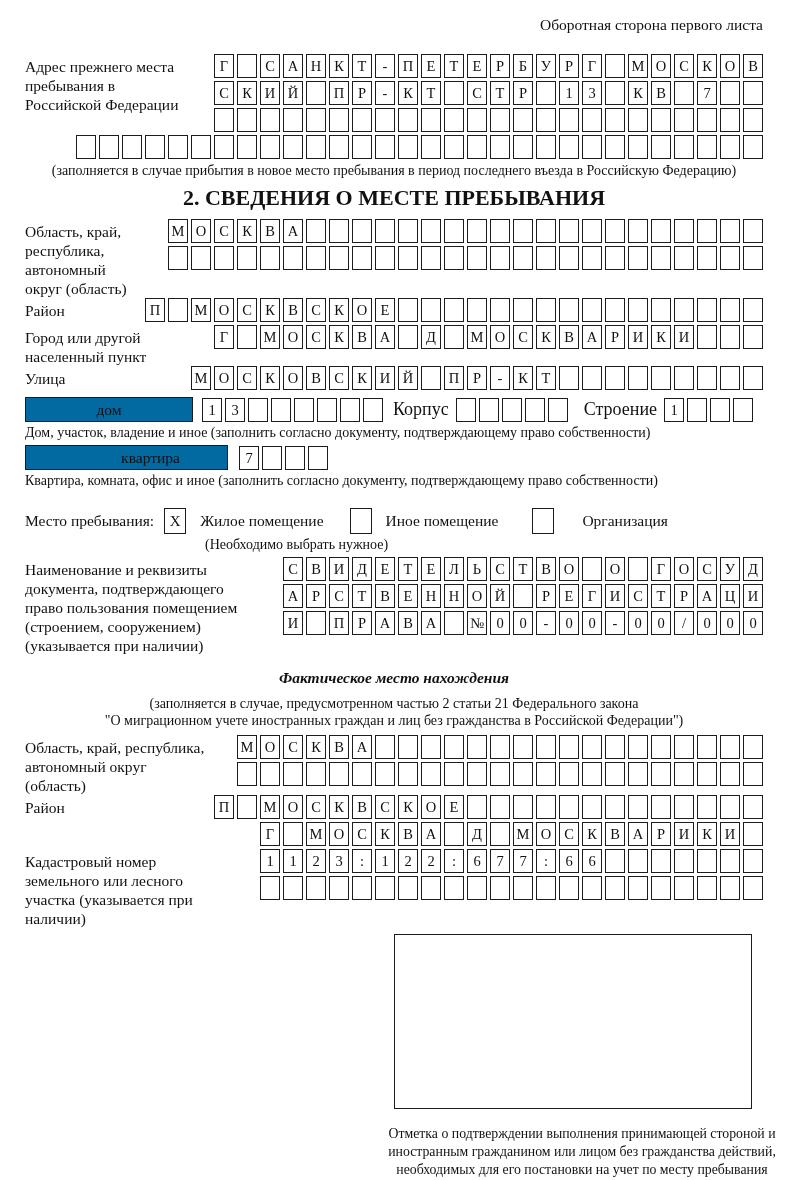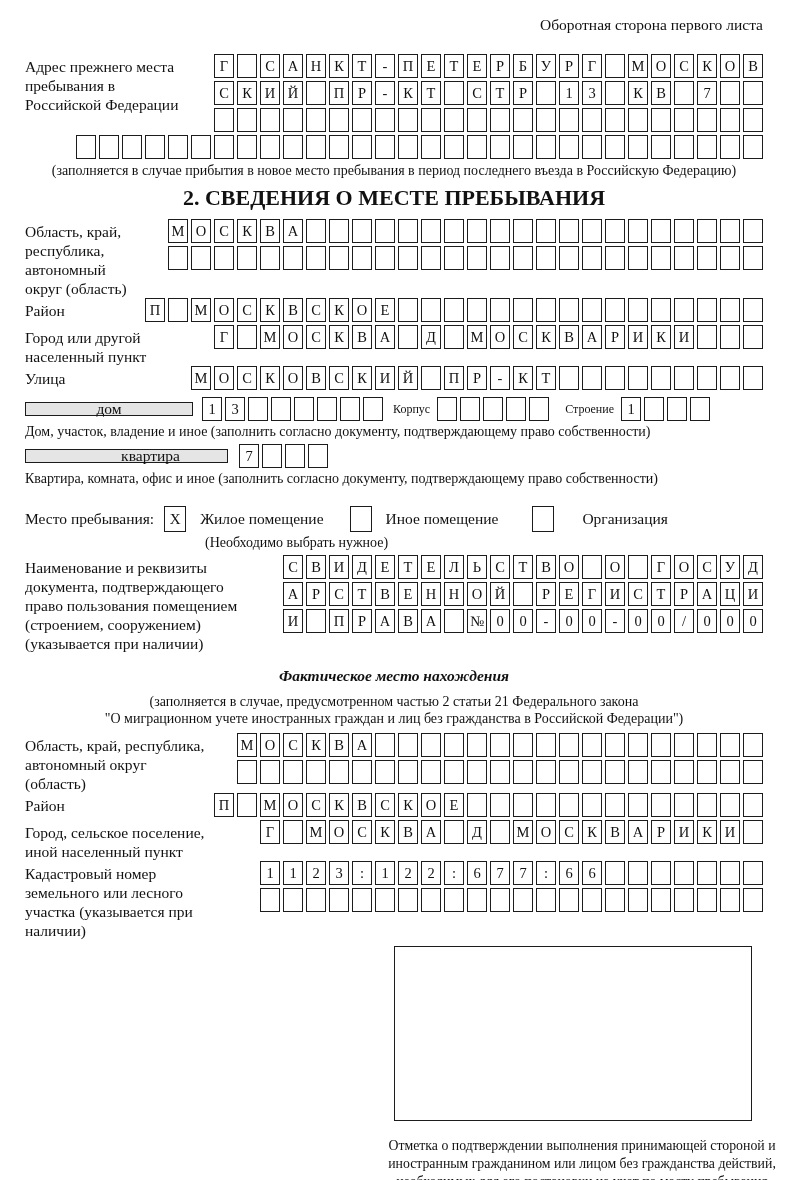--- a/index.html
+++ b/index.html
@@ -19,25 +19,25 @@
   .cellrow{display:flex;justify-content:flex-end;margin-bottom:3px;}
   .cell{
     width:18px;height:22px;border:1.6px solid #1c1c1c;margin-left:3px;
     display:flex;align-items:center;justify-content:center;
     font-size:14.5px;line-height:22px;background:#fff;flex:0 0 auto;
   }
   .note{font-size:14px;text-align:center;line-height:17px;}
   .h2{font-size:22px;font-weight:bold;text-align:center;margin:6px 0 8px 0;}
   .h3{font-size:15.5px;font-weight:bold;text-align:center;margin:14px 0 8px 0;font-style:italic;}
   .widebox{
-    border:1.6px solid #1c1c1c;height:14px;display:flex;align-items:center;justify-content:center;
-    font-size:15.5px;background:#e5e5e5;box-sizing:border-box;
+    border:1.6px solid #1c1c1c;height:25px;display:flex;align-items:center;justify-content:center;
+    font-size:15.5px;background:#0369a1;box-sizing:border-box;
   }
   .houserow{display:flex;align-items:center;margin:4px 0 2px 0;}
-  .houserow .inline-label{font-size:12px;margin:0 4px 0 10px;text-align:center;}
+  .houserow .inline-label{font-size:18px;margin:0 4px 0 10px;text-align:center;}
   .chkrow{display:flex;align-items:center;margin:19px 0 2px 0;font-size:15.5px;}
   .chkbox{width:20px;height:24px;border:1.6px solid #1c1c1c;display:flex;align-items:center;
           justify-content:center;font-size:15px;margin:0 14px 0 10px;background:#fff;flex:0 0 auto;}
   .stamp-box{border:1.7px solid #1c1c1c;width:356px;height:173px;margin-left:369px;margin-top:6px;background:#fff;}
   .stamp-caption{width:410px;margin-left:352px;margin-top:16px;font-size:13.8px;line-height:18px;text-align:center;}
   .mb2{margin-bottom:2px;} .mt4{margin-top:4px;}
 </style>
 </head>
 <body>
 
@@ -539,21 +539,20 @@
           <span class="cell"></span>
           <span class="cell"></span>
           <span class="cell"></span>
           <span class="cell"></span>
           <span class="cell"></span>
         </div>
     </div>
   </div>
 
   <div class="frow">
-    <div class="flabel" style="width:208px;">Город, сельское поселение, иной населенный пункт</div>
     <div class="grow cellcol">
       <div class="cellrow">
           <span class="cell">Г</span>
           <span class="cell"></span>
           <span class="cell">М</span>
           <span class="cell">О</span>
           <span class="cell">С</span>
           <span class="cell">К</span>
           <span class="cell">В</span>
           <span class="cell">А</span>

